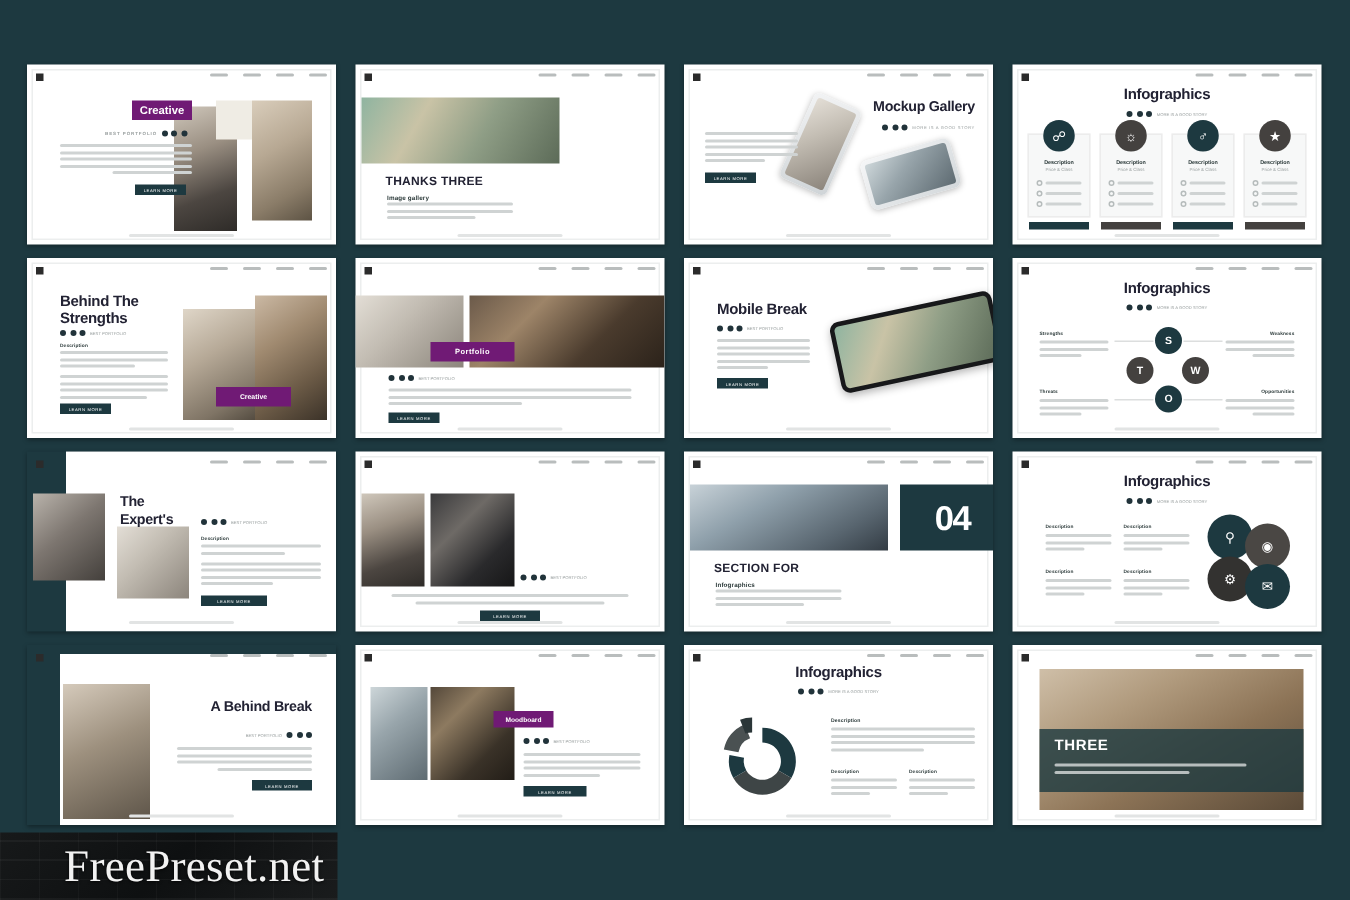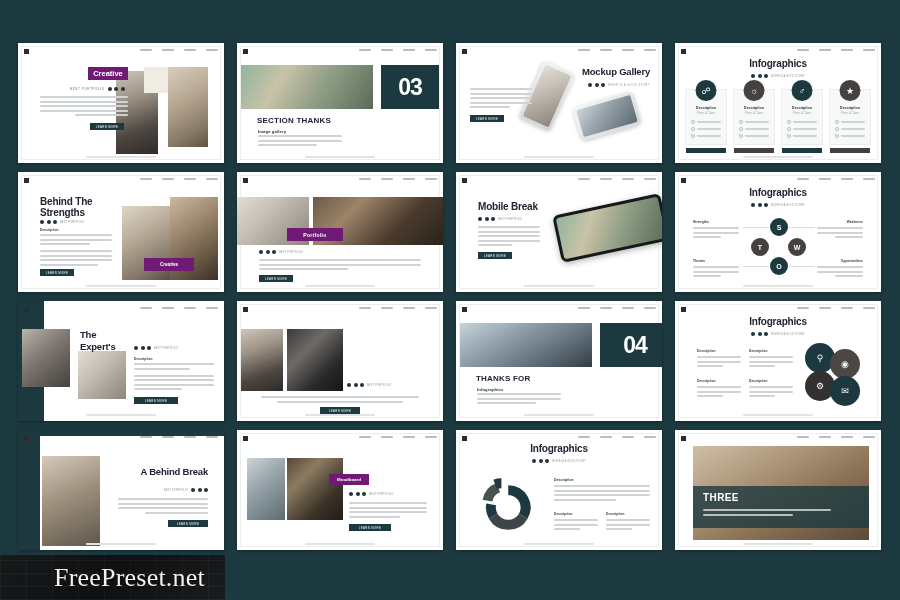--- a/index.html
+++ b/index.html
@@ -89,21 +89,21 @@
     position: absolute; left: 0; bottom: 0;
     width: 225px; height: 45px;
     background:
       repeating-linear-gradient(90deg, rgba(255,255,255,.03) 0 1px, transparent 1px 26px),
       repeating-linear-gradient(0deg, rgba(255,255,255,.04) 0 1px, transparent 1px 13px),
       linear-gradient(135deg,#17191a 0%,#0e1011 50%,#1a1c1d 100%);
     display: flex; align-items: center; justify-content: center;
   }
   #watermark span {
     font-family: "Liberation Serif", serif;
-    font-size: 26px; color: #f2f2f2; letter-spacing: .2px;
+    font-size: 30px; color: #f2f2f2; letter-spacing: .2px;
     text-shadow: 0 1px 2px rgba(0,0,0,.8);
     margin-left: 34px;
   }
 </style>
 </head>
 <body>
 
 <div id="stage">
 
   <div class="grid">
@@ -150,23 +150,22 @@
         <div class="s-logo"></div>
         <div class="s-nav">
             <i></i>
             <i></i>
             <i></i>
             <i></i>
           </div>
         <div class="s-border"></div>
 
         <div class="ph ph3" style="position:absolute;left:4px;top:22px;width:132px;height:44px"></div>
-        <div class="numbox" style="position:absolute;left:144px;top:22px;width:58px;height:44px;font-size:23px">03</div>
-
-        <div class="h-md" style="position:absolute;left:20px;top:73px;font-size:8px">SECTION THANKS</div>
+
+        <div class="h-md" style="position:absolute;left:20px;top:73px;font-size:8px">THANKS THREE</div>
         <div class="h-sm" style="position:absolute;left:21px;top:86px">Image gallery</div>
         <div style="position:absolute;left:21px;top:92px;width:84px">
           <div class="ln"></div>
             <div class="ln"></div>
             <div class="ln" style="width:70%"></div>
         </div>
         <div class="s-foot"></div>
       </div>
     </div>
 
@@ -567,21 +566,21 @@
             <i></i>
             <i></i>
             <i></i>
             <i></i>
           </div>
         <div class="s-border"></div>
 
         <div class="ph ph13" style="position:absolute;left:4px;top:22px;width:132px;height:44px"></div>
         <div class="numbox" style="position:absolute;left:144px;top:22px;width:70px;height:44px;font-size:23px">04</div>
 
-        <div class="h-md" style="position:absolute;left:20px;top:73px;font-size:8px">THANKS FOR</div>
+        <div class="h-md" style="position:absolute;left:20px;top:73px;font-size:8px">SECTION FOR</div>
         <div class="h-sm" style="position:absolute;left:21px;top:86px">Infographics</div>
         <div style="position:absolute;left:21px;top:92px;width:84px">
           <div class="ln"></div>
             <div class="ln"></div>
             <div class="ln" style="width:70%"></div>
         </div>
         <div class="s-foot"></div>
       </div>
     </div>
 

